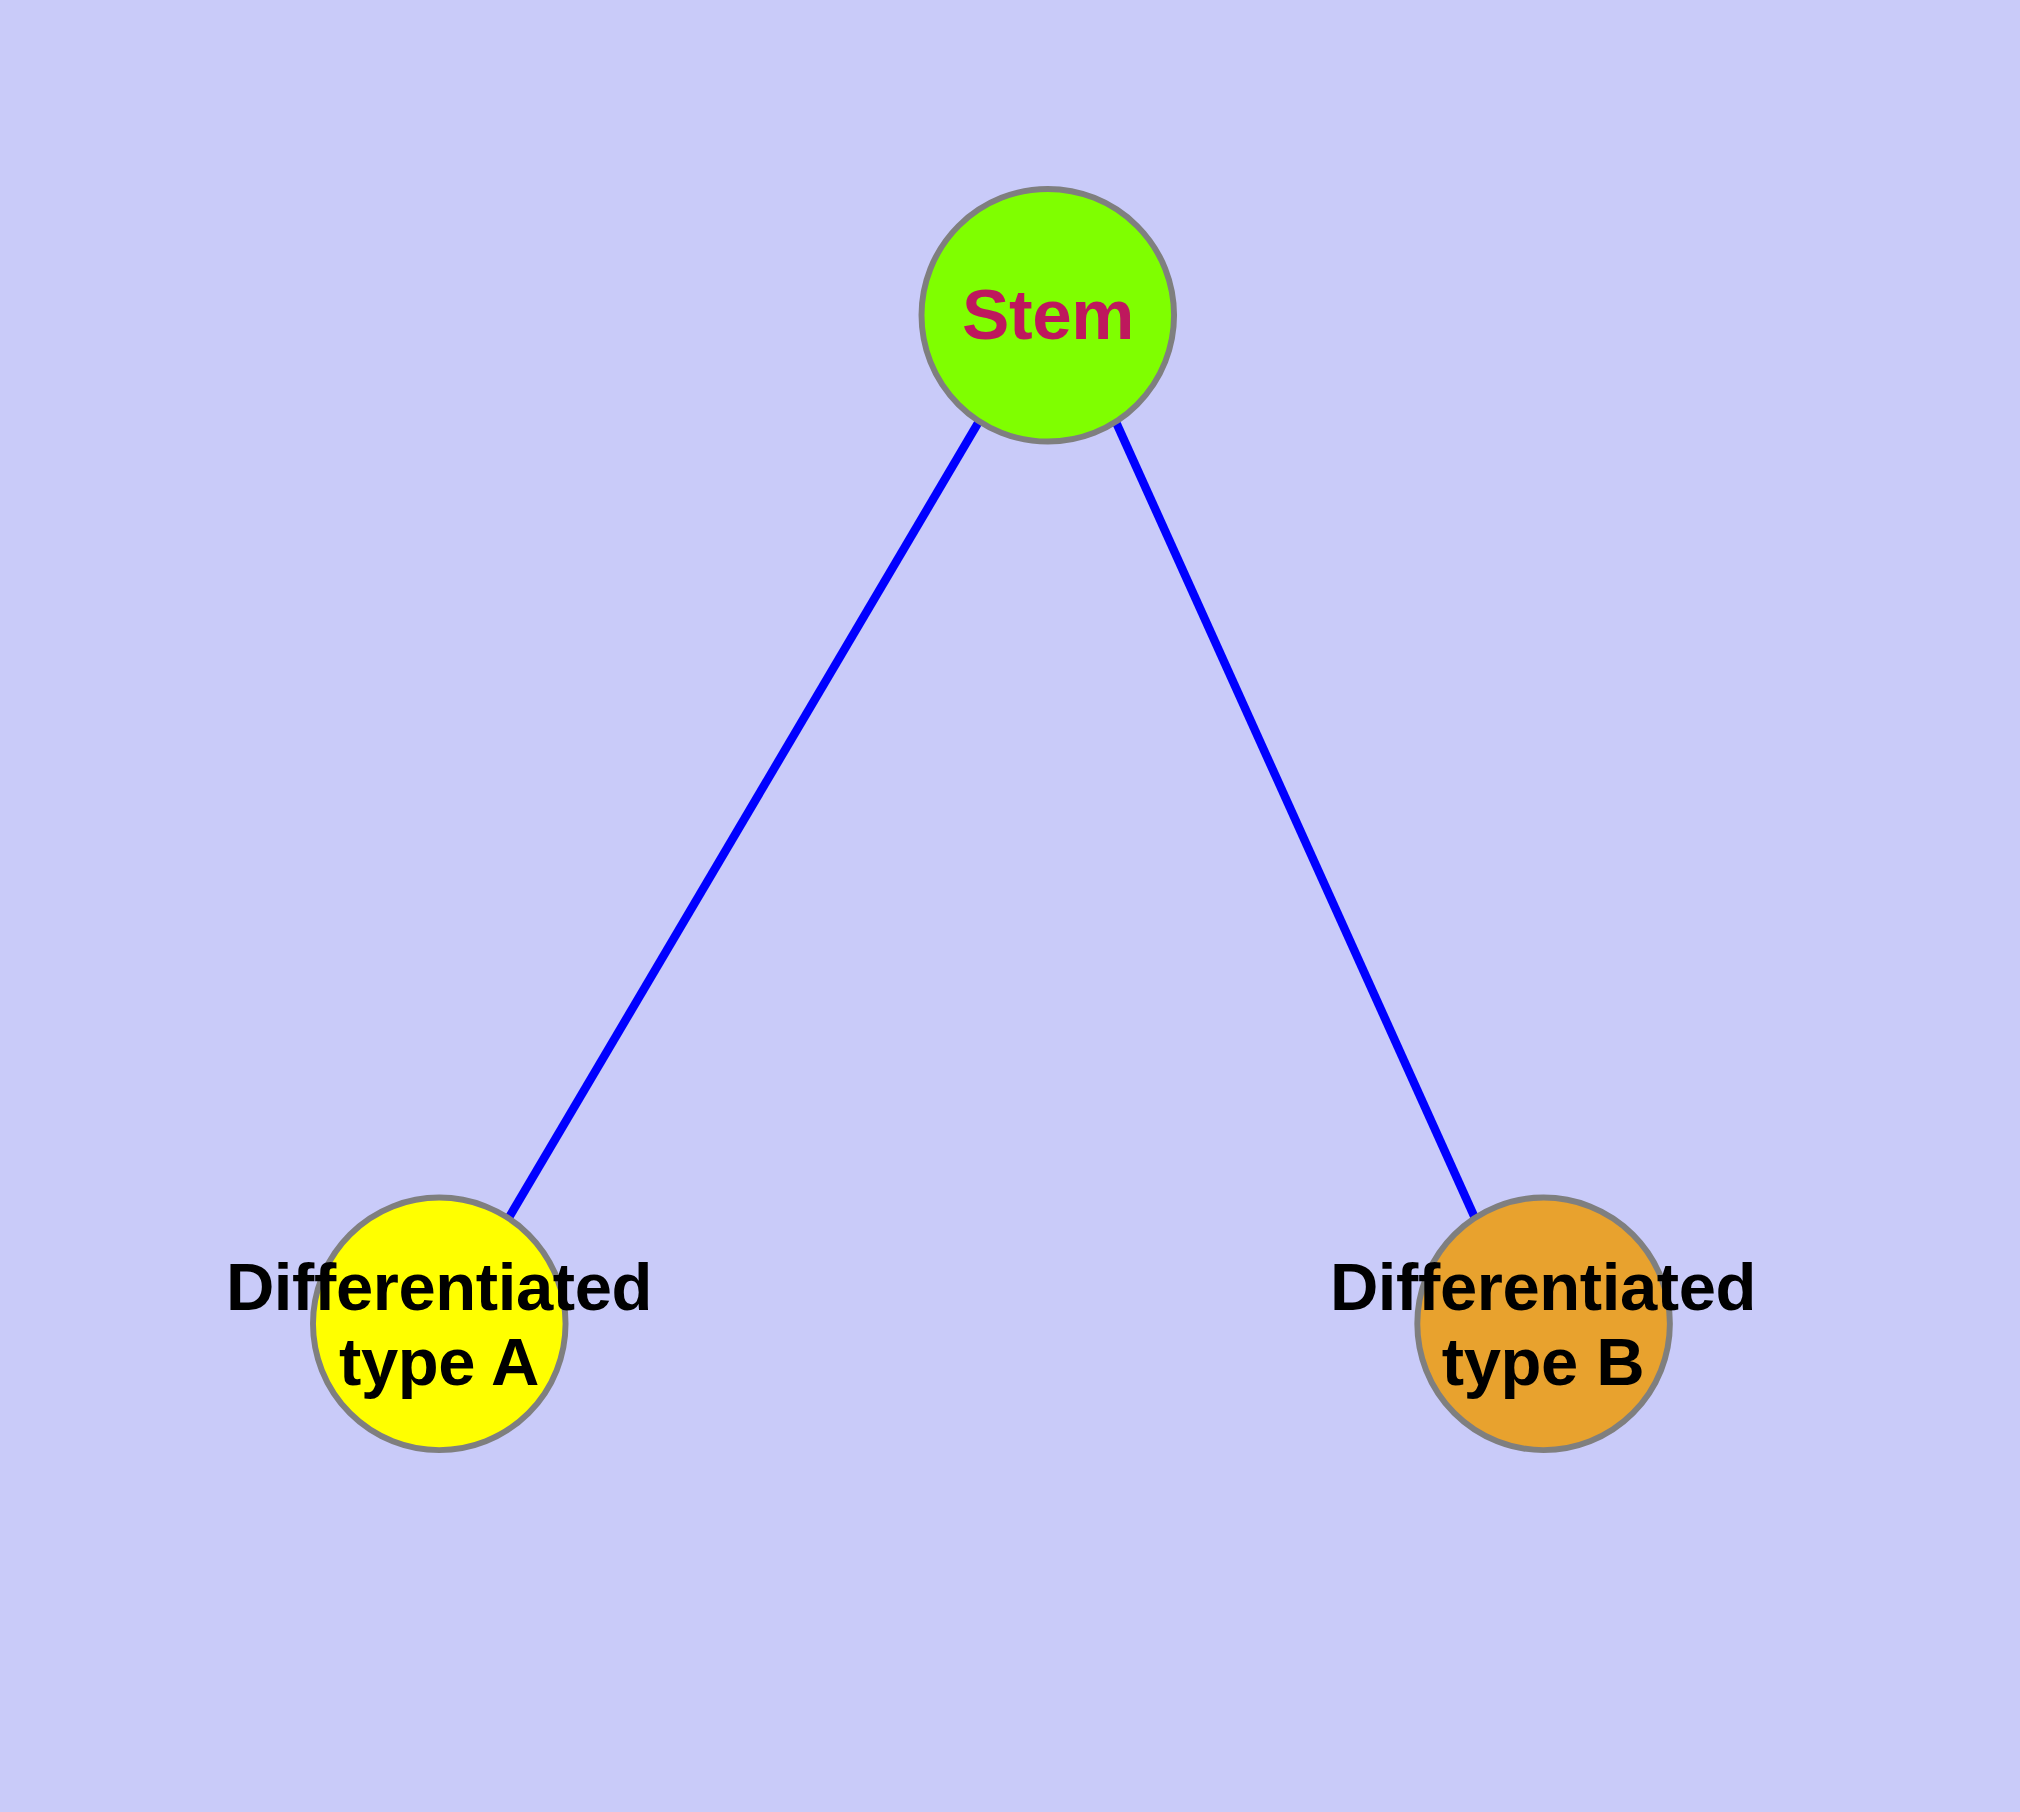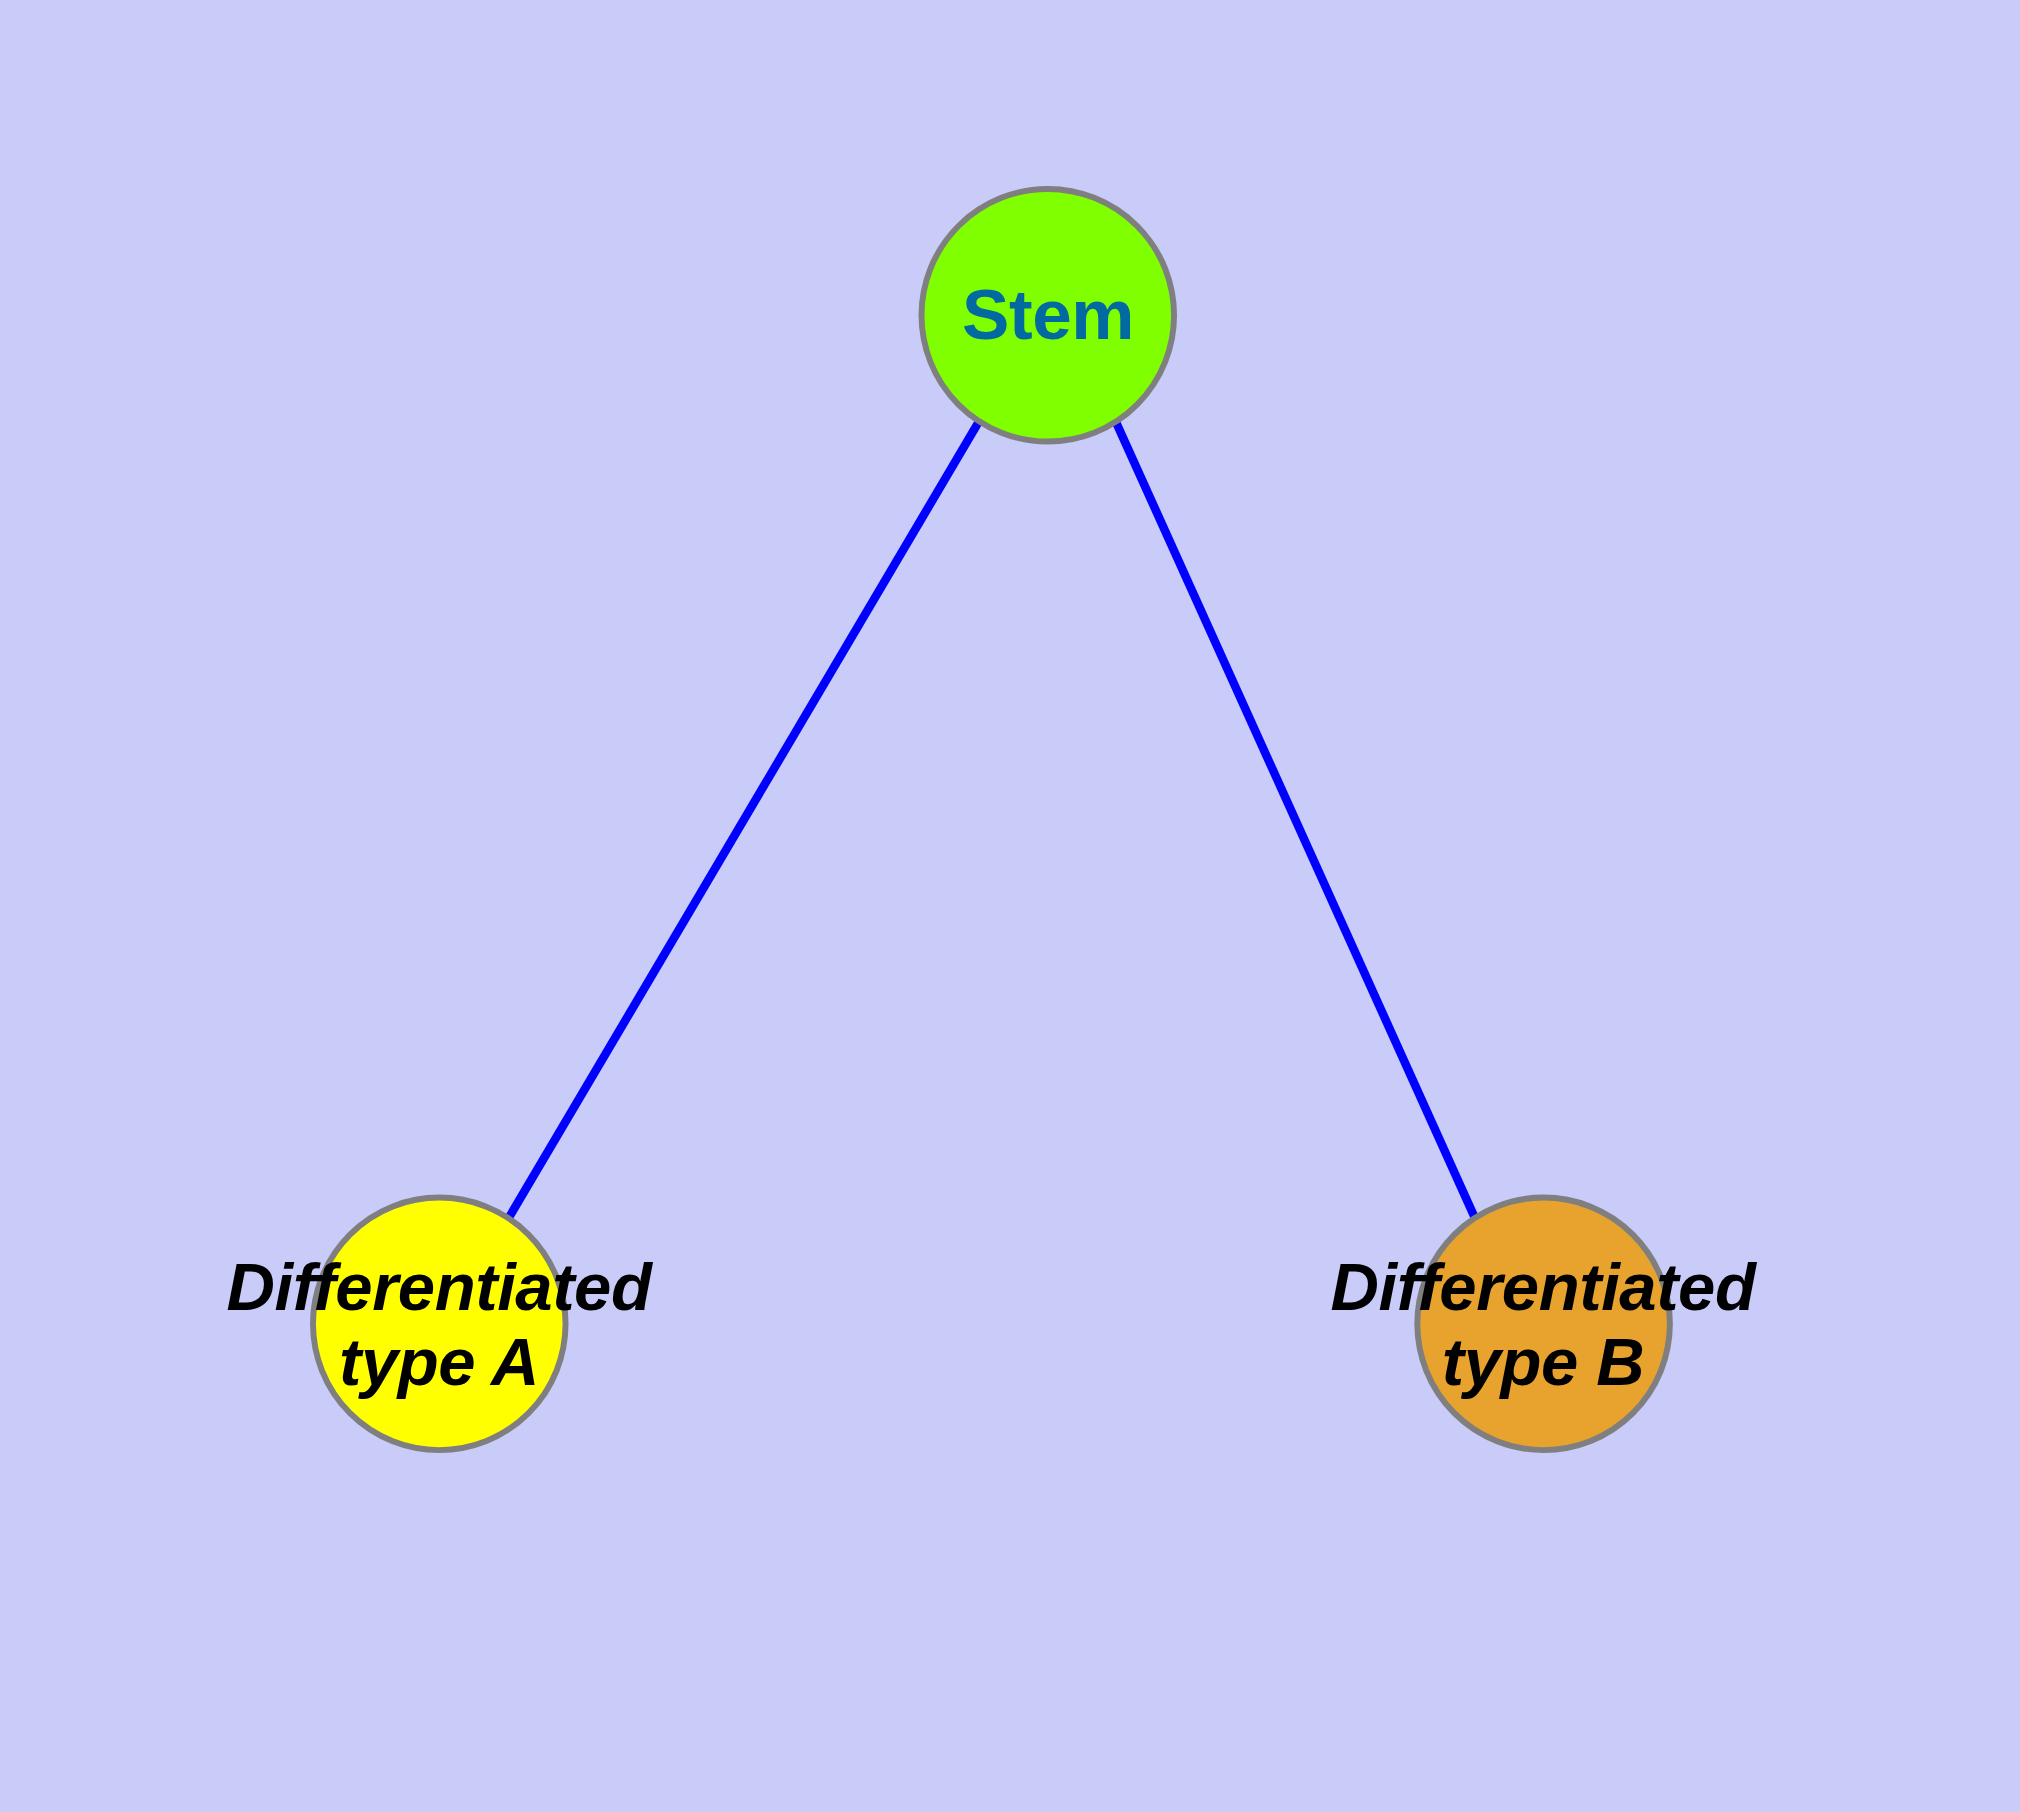--- a/index.html
+++ b/index.html
@@ -35,21 +35,20 @@
     line-height: 1.12;
     letter-spacing: -0.4px;
     transform: translate(-50%, -50%);
     pointer-events: none;
   }
   .label-stem {
     font-size: 71px;
   }
   .label-child {
     font-size: 67px;
-    font-style: italic;
   }
 </style>
 </head>
 <body>
 
 <div id="stage" style="width: 2021px; height: 1812px;">
 
   <div id="bg-rect" style="background: rgb(201, 203, 249); width: 2021px; height: 1812px;"></div>
 
   <svg id="graph-svg" viewBox="0 0 2384 2138" xmlns="http://www.w3.org/2000/svg" style="width: 2021px; height: 1812px;">
@@ -57,20 +56,20 @@
       <line class="edge" id="edge0" x1="1155" y1="497" x2="600" y2="1437" stroke="#0000ff" stroke-width="10" stroke-linecap="butt"></line>
       <line class="edge" id="edge1" x1="1316" y1="497" x2="1740" y2="1437" stroke="#0000ff" stroke-width="10" stroke-linecap="butt"></line>
     </g>
     <g>
       <circle class="node" id="node0" cx="1236" cy="372" r="149" fill="#7fff00" stroke="#7f7f7f" stroke-width="7"></circle>
       <circle class="node" id="node1" cx="518" cy="1562" r="149" fill="#ffff00" stroke="#7f7f7f" stroke-width="7"></circle>
       <circle class="node" id="node2" cx="1821" cy="1562" r="149" fill="#e8a22e" stroke="#7f7f7f" stroke-width="7"></circle>
     </g>
   </svg>
 
-  <div class="node-label label-stem" id="label0" style="left: 1048px; top: 315px; color: #0369a1;">Stem</div>
+  <div class="node-label label-stem" id="label0" style="left: 1048px; top: 315px; color: #be185d;">Stem</div>
   <div class="node-label label-child" id="label1" style="left: 439px; top: 1324px; color: rgb(0, 0, 0);">Differentiated
 type A</div>
   <div class="node-label label-child" id="label2" style="left: 1543px; top: 1324px; color: rgb(0, 0, 0);">Differentiated
 type B</div>
 
 </div>
 
 
 </body></html>

